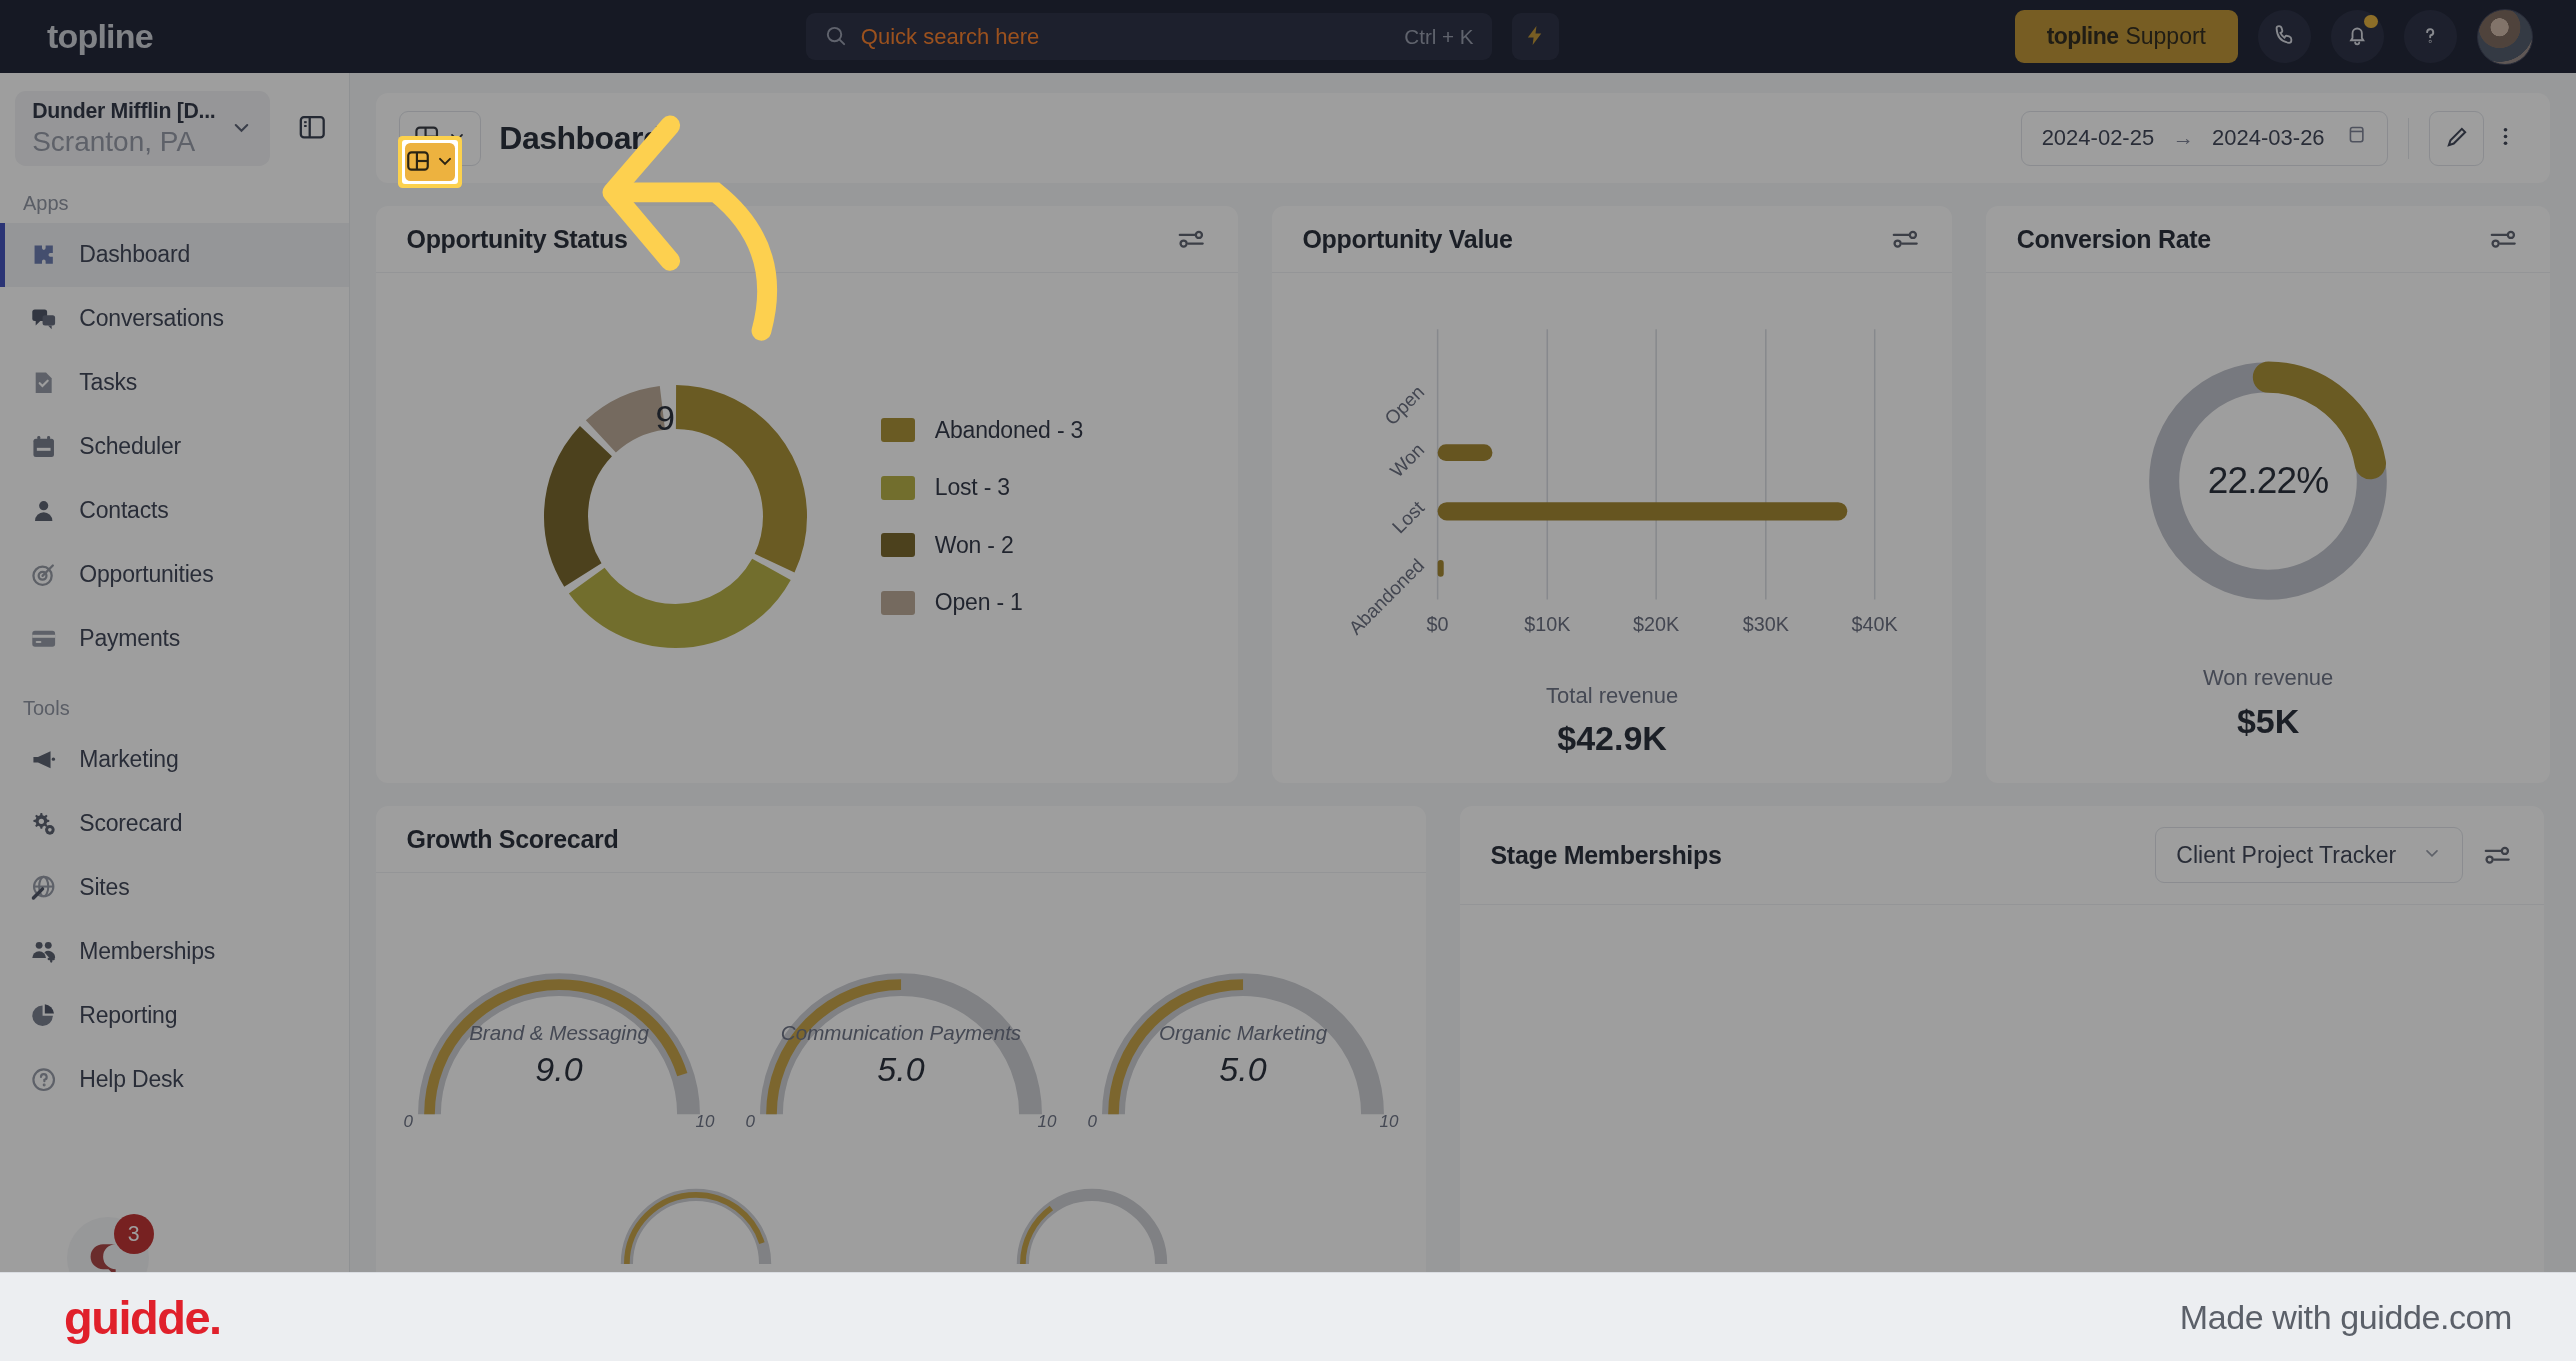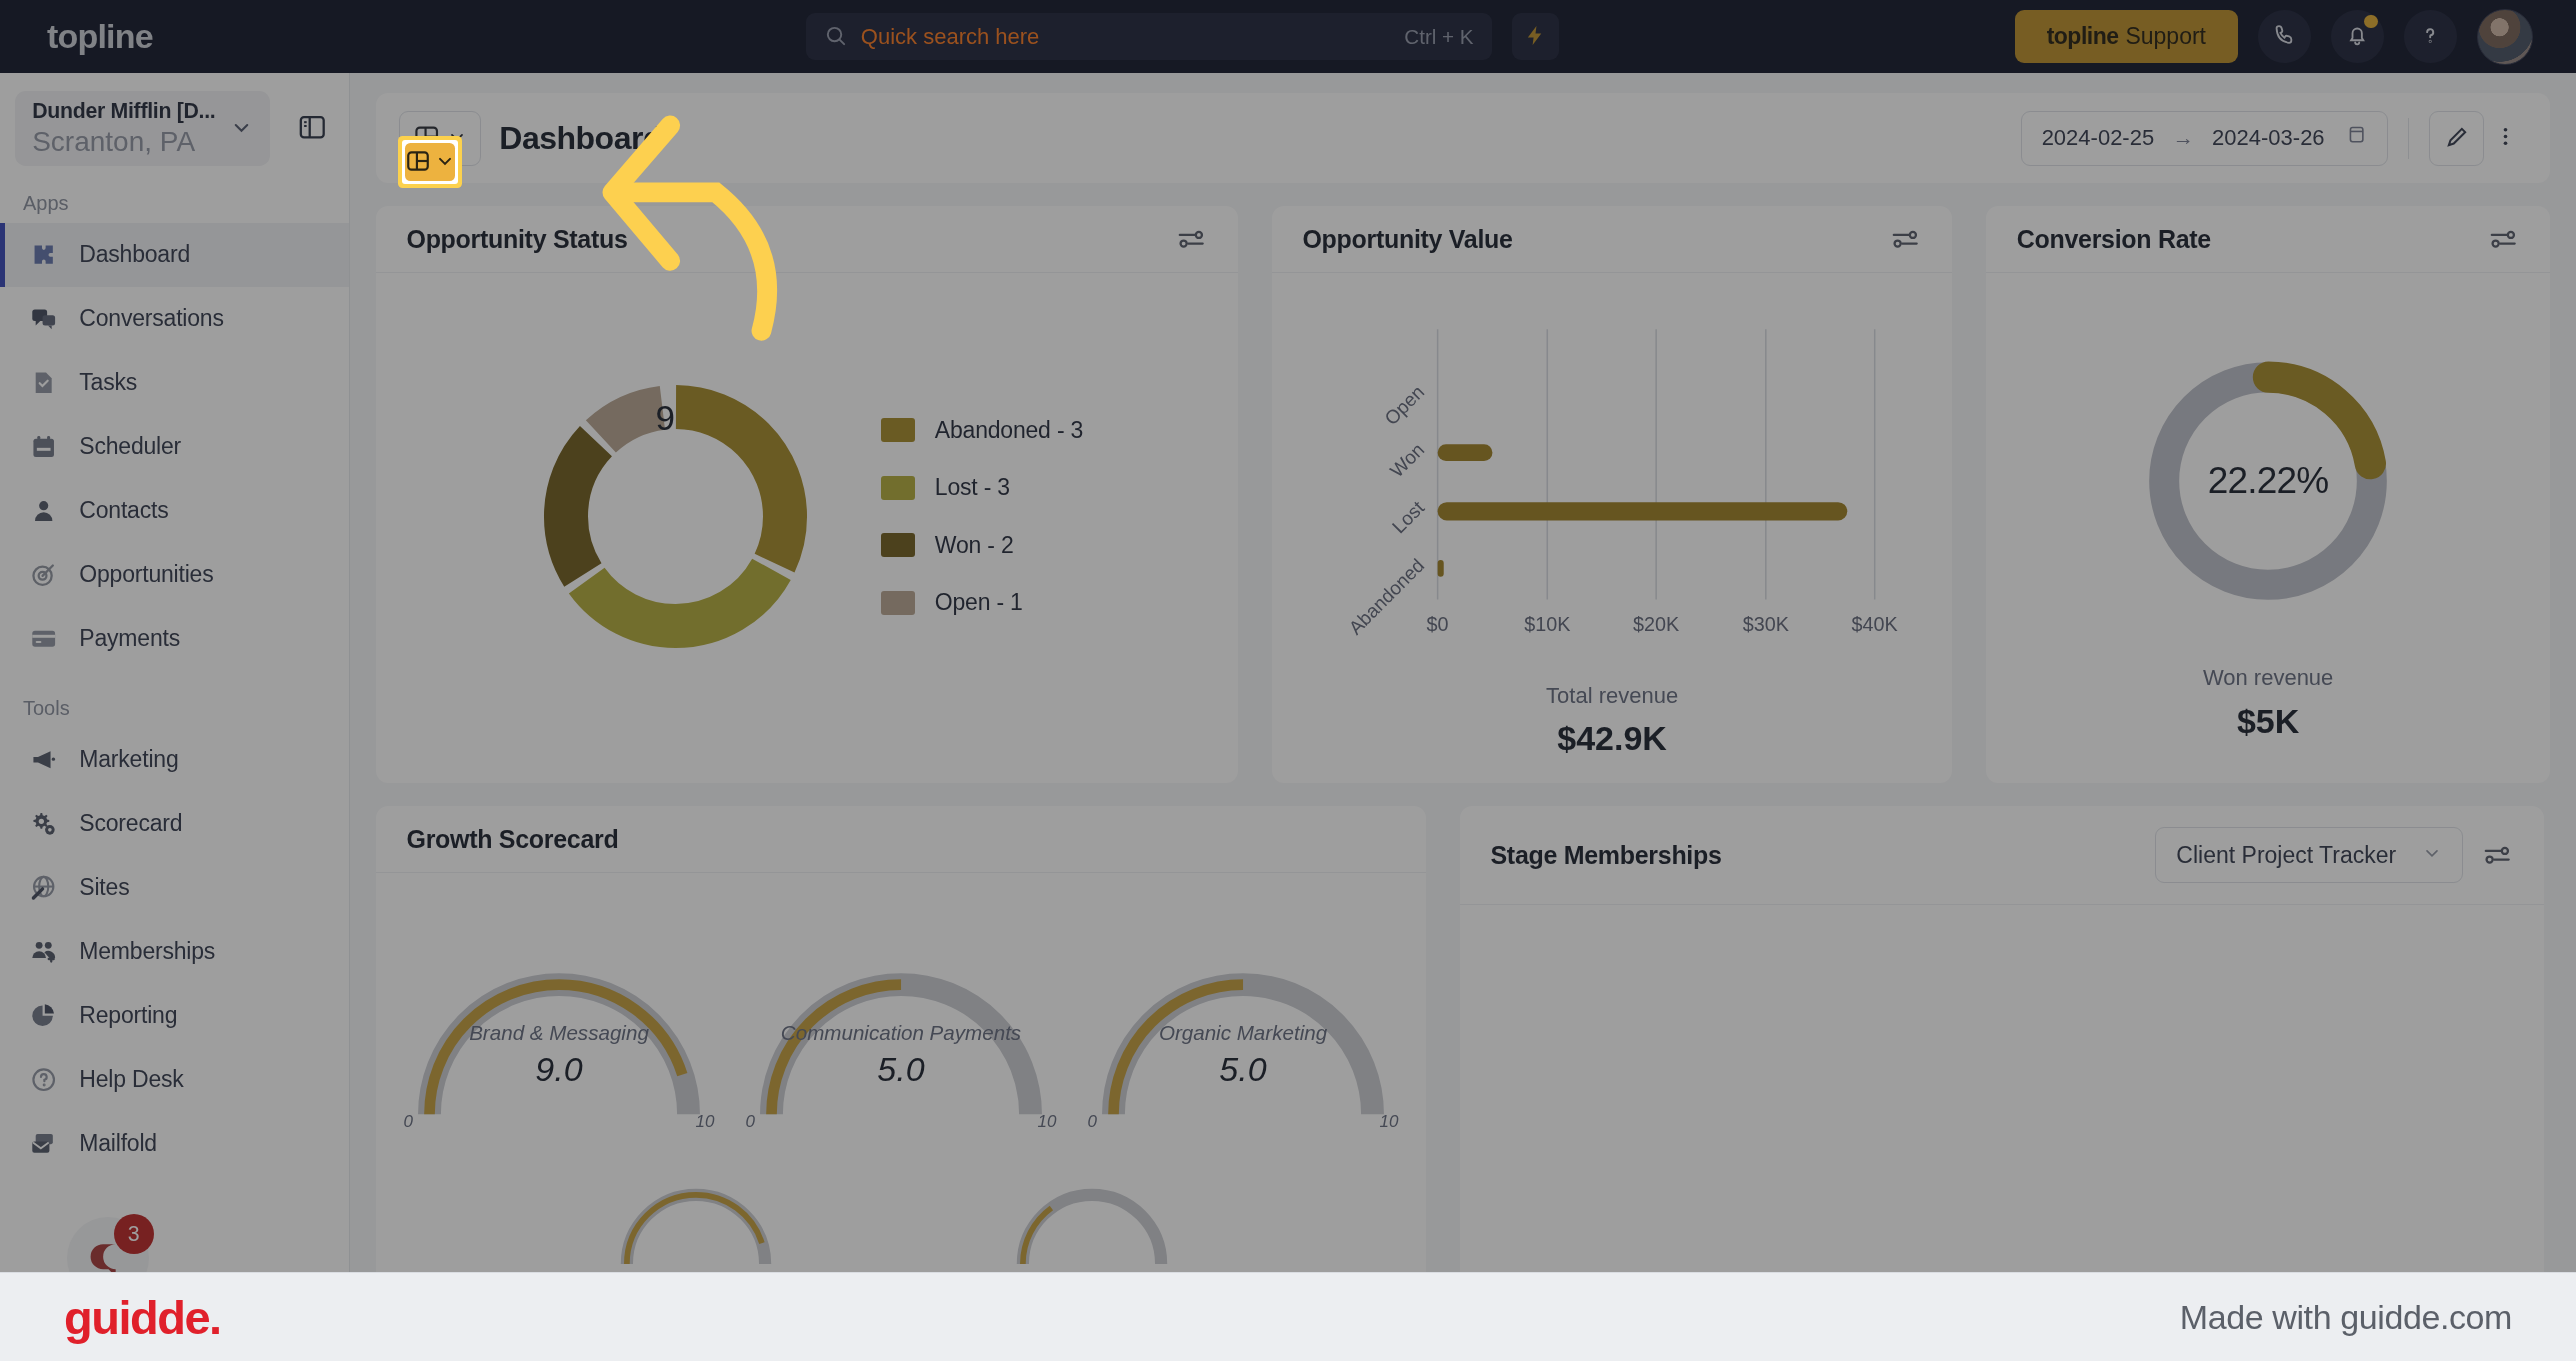--- a/index.html
+++ b/index.html
@@ -419,30 +419,20 @@
       <span class="nav-ico">
         <svg width="27.4" height="27.4" viewBox="0 0 24 24" fill="none" stroke="#8b919e" stroke-width="1.9">
             <circle cx="12" cy="12" r="9"></circle>
             <path d="M9.6 9.6 a2.5 2.5 0 1 1 3 2.5 v1.2" stroke-linecap="round"></path>
             <circle cx="12.4" cy="16.6" r=".5" stroke-width="1.6"></circle>
           </svg>
       </span>
       <span class="label">Help Desk</span>
     </div>
 
-    <div class="nav-item">
-      <span class="nav-ico">
-        <svg width="27.4" height="27.4" viewBox="0 0 24 24" fill="#6a7182">
-            <rect x="5" y="3.4" width="15" height="9" rx="1.6"></rect>
-            <rect x="2" y="10" width="15" height="10" rx="1.8" fill="#4a5162"></rect>
-            <path d="M2.6 11 L9.5 16 L16.4 11" stroke="#fff" stroke-width="1.6" fill="none"></path>
-          </svg>
-      </span>
-      <span class="label">Mailfold</span>
-    </div>
 
     <div id="chat-bubble">
       <svg width="43" height="43" viewBox="0 0 24 24" fill="#a03030">
           <path d="M16 4 a7 7 0 1 0 0 14 v4 l-4-4 H9 a7 7 0 0 1 0-14z"></path>
         </svg>
       <span class="badge">3</span>
     </div>
   </div>
 
   <div id="main">

